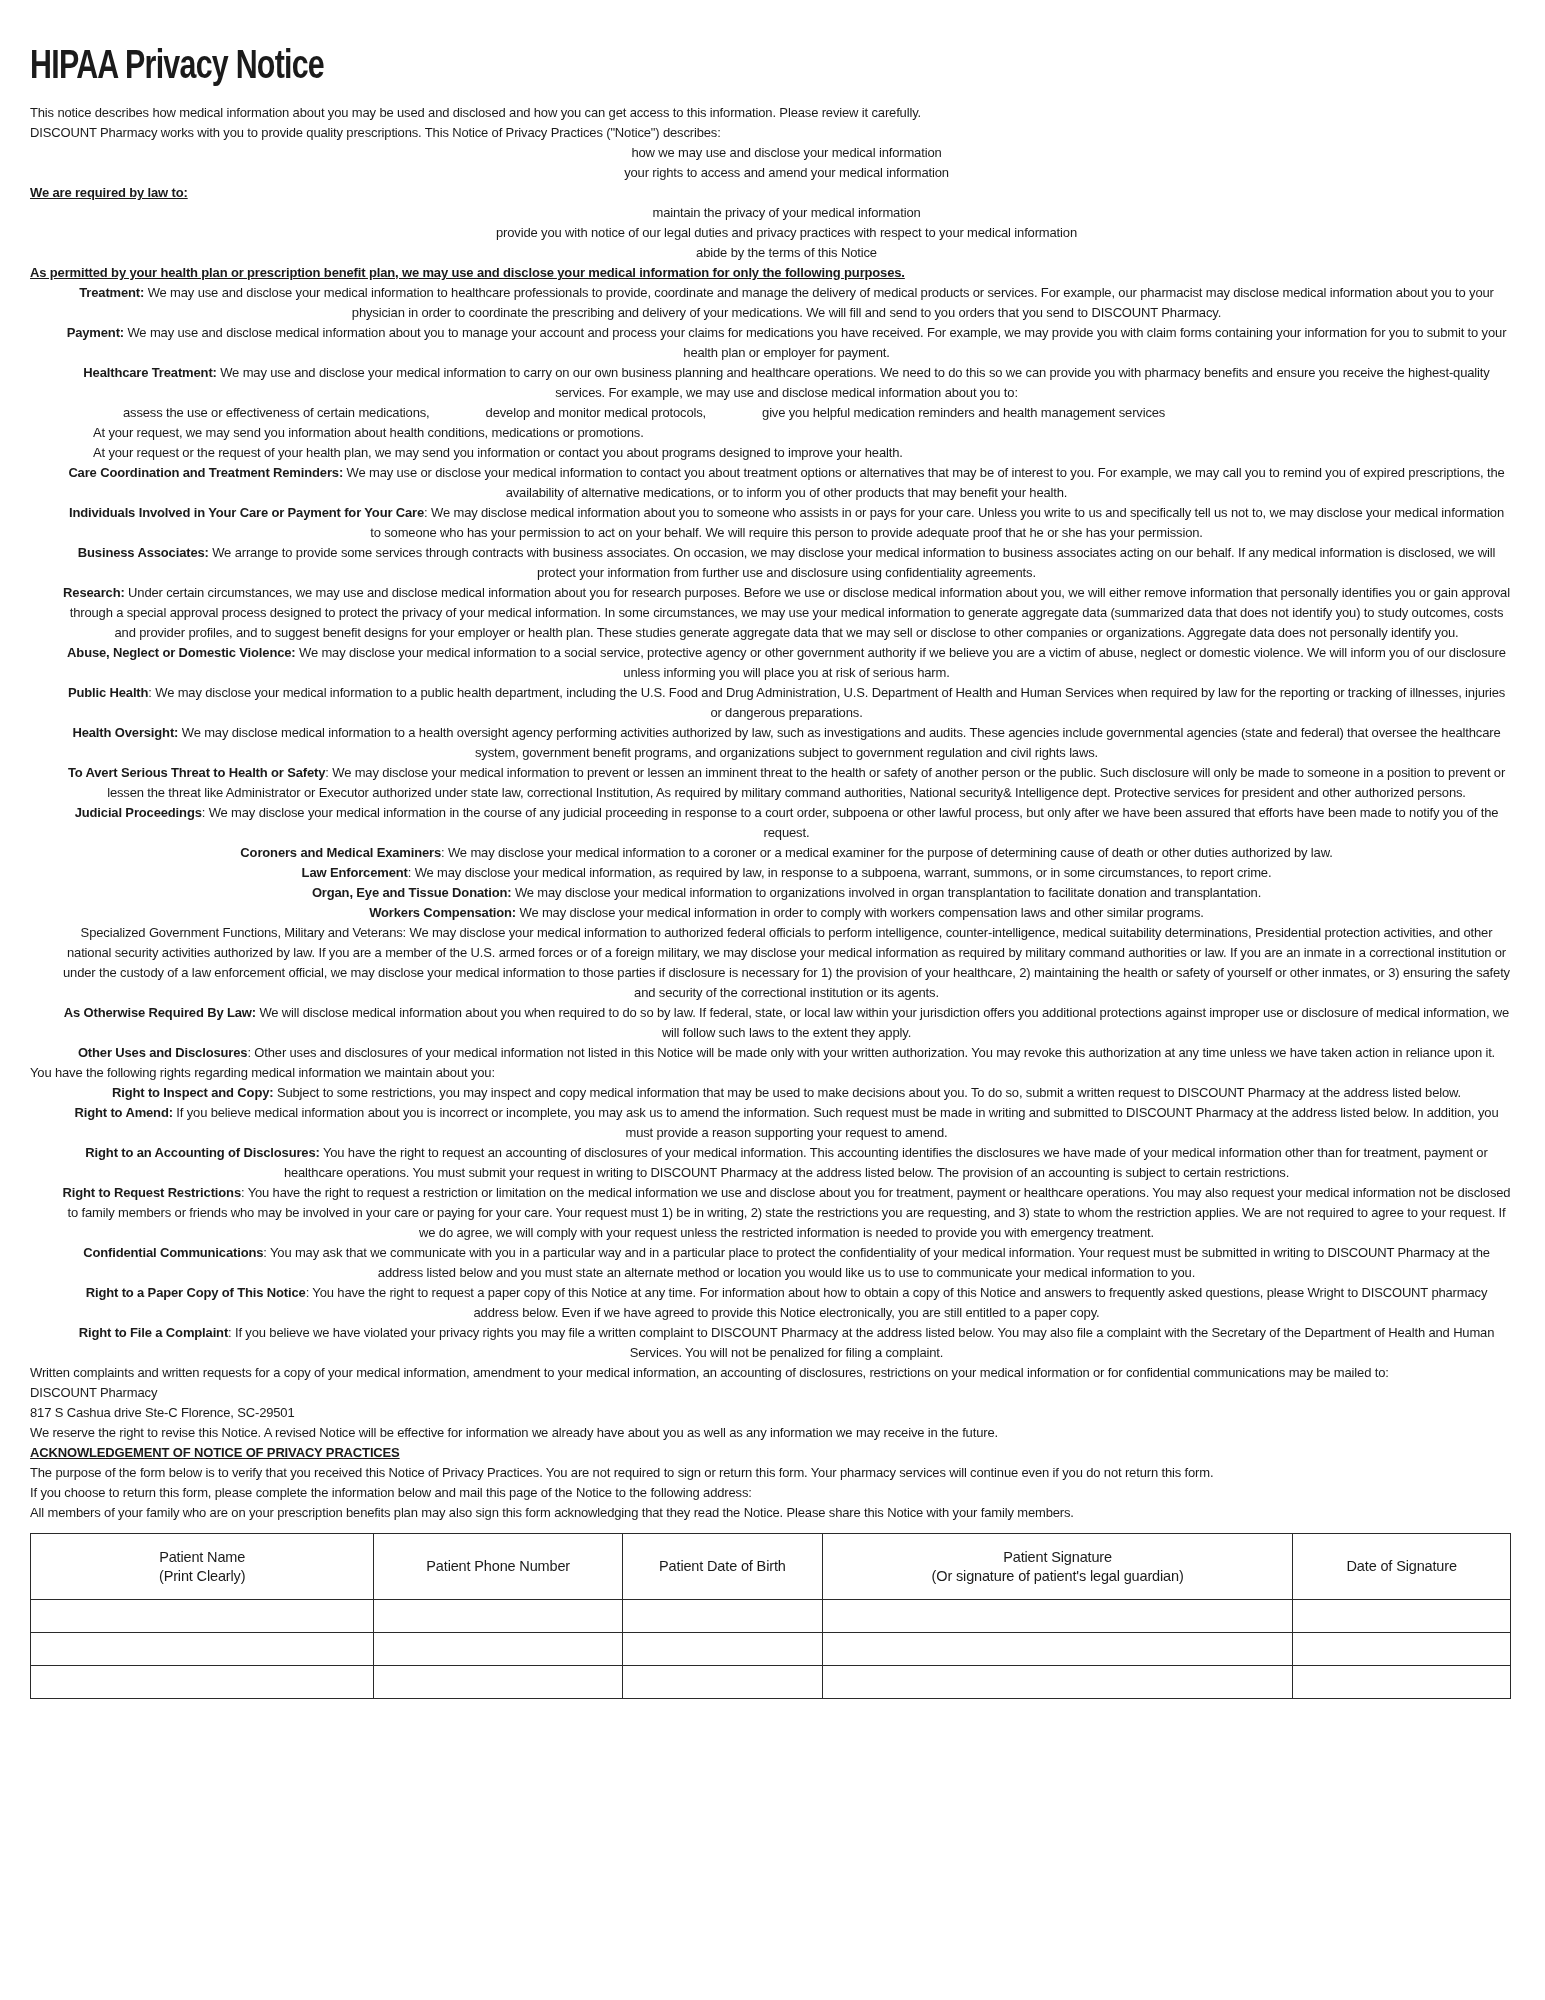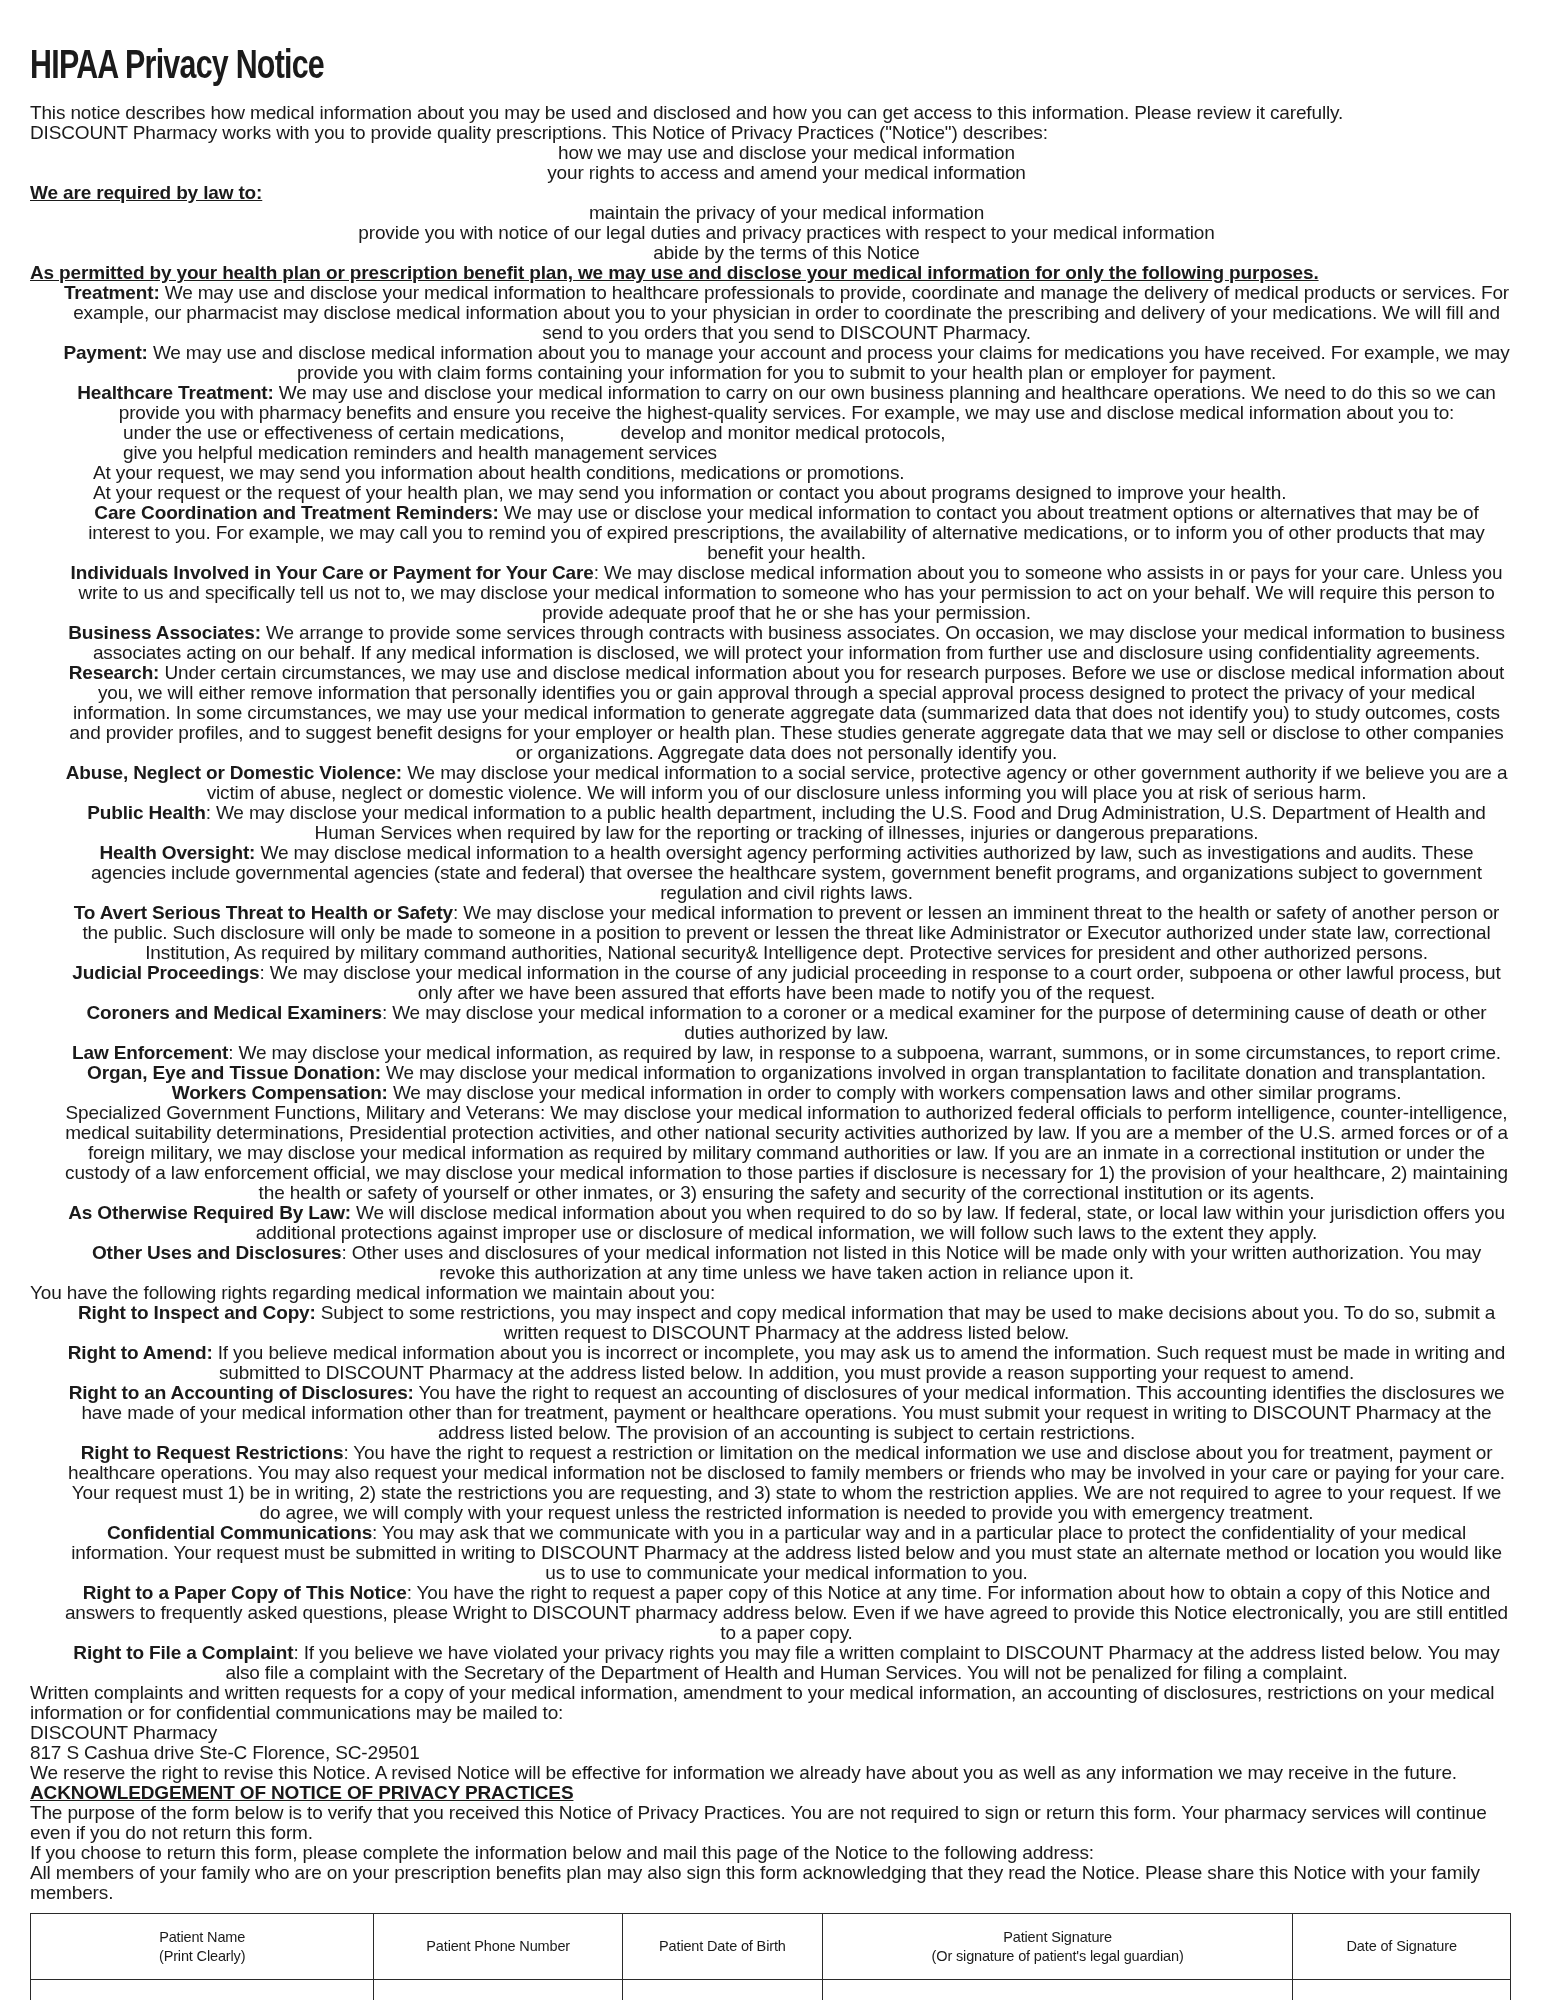--- a/index.html
+++ b/index.html
@@ -8,21 +8,21 @@
     width:1545px; height:2000px; overflow:hidden;
     font-family:"Liberation Sans", sans-serif;
     color:#1b1b1b;
   }
   .page { padding:24px 34px 0 30px; }
   h1 {
     font-size:40px; font-weight:700; letter-spacing:-1px;
     transform:scaleX(0.76); transform-origin:left center;
     white-space:nowrap; margin:18px 0 16px 0;
   }
-  p, .ops-row { font-size:19px; line-height:20px; letter-spacing:-0.15px; }
+  p, .ops-row { font-size:13px; line-height:20px; letter-spacing:-0.15px; }
   .i1 { padding-left:32px;text-align:center; }
   .i2 { padding-left:63px; }
   .ops-row { padding-left:93px; display:flex; column-gap:56px; flex-wrap:wrap; }
   .hl { font-weight:700; text-decoration:underline; }
   .lbl { font-weight:700; }
   .lbl.plain { font-weight:400; text-decoration:none; }
   table {
     width:100%; border-collapse:collapse; table-layout:fixed; margin-top:10px;
   }
   th, td { border:1.5px solid #2a2a2a; }
@@ -49,21 +49,21 @@
   <p class="i1">provide you with notice of our legal duties and privacy practices with respect to your medical information</p>
   <p class="i1">abide by the terms of this Notice</p>
 
   <p><span class="hl">As permitted by your health plan or prescription benefit plan, we may use and disclose your medical information for only the following purposes.</span></p>
 
   <p class="i1"><span class="lbl">Treatment:</span><span> We may use and disclose your medical information to healthcare professionals to provide, coordinate and manage the delivery of medical products or services. For example, our pharmacist may disclose medical information about you to your physician in order to coordinate the prescribing and delivery of your medications. We will fill and send to you orders that you send to DISCOUNT Pharmacy.</span></p>
   <p class="i1"><span class="lbl">Payment:</span><span> We may use and disclose medical information about you to manage your account and process your claims for medications you have received. For example, we may provide you with claim forms containing your information for you to submit to your health plan or employer for payment.</span></p>
   <p class="i1"><span class="lbl">Healthcare Treatment:</span><span> We may use and disclose your medical information to carry on our own business planning and healthcare operations. We need to do this so we can provide you with pharmacy benefits and ensure you receive the highest-quality services. For example, we may use and disclose medical information about you to:</span></p>
 
   <div class="ops-row">
-    <span>under the use or effectiveness of certain medications,</span>
+    <span>assess the use or effectiveness of certain medications,</span>
     <span>develop and monitor medical protocols,</span>
     <span>give you helpful medication reminders and health management services</span>
   </div>
   <p class="i2">At your request, we may send you information about health conditions, medications or promotions.</p>
   <p class="i2">At your request or the request of your health plan, we may send you information or contact you about programs designed to improve your health.</p>
 
   <p class="i1"><span class="lbl">Care Coordination and Treatment Reminders:</span><span> We may use or disclose your medical information to contact you about treatment options or alternatives that may be of interest to you. For example, we may call you to remind you of expired prescriptions, the availability of alternative medications, or to inform you of other products that may benefit your health.</span></p>
   <p class="i1"><span class="lbl">Individuals Involved in Your Care or Payment for Your Care</span><span>: We may disclose medical information about you to someone who assists in or pays for your care. Unless you write to us and specifically tell us not to, we may disclose your medical information to someone who has your permission to act on your behalf. We will require this person to provide adequate proof that he or she has your permission.</span></p>
   <p class="i1"><span class="lbl">Business Associates:</span><span> We arrange to provide some services through contracts with business associates. On occasion, we may disclose your medical information to business associates acting on our behalf. If any medical information is disclosed, we will protect your information from further use and disclosure using confidentiality agreements.</span></p>
   <p class="i1"><span class="lbl">Research:</span><span> Under certain circumstances, we may use and disclose medical information about you for research purposes. Before we use or disclose medical information about you, we will either remove information that personally identifies you or gain approval through a special approval process designed to protect the privacy of your medical information. In some circumstances, we may use your medical information to generate aggregate data (summarized data that does not identify you) to study outcomes, costs and provider profiles, and to suggest benefit designs for your employer or health plan. These studies generate aggregate data that we may sell or disclose to other companies or organizations. Aggregate data does not personally identify you.</span></p>

